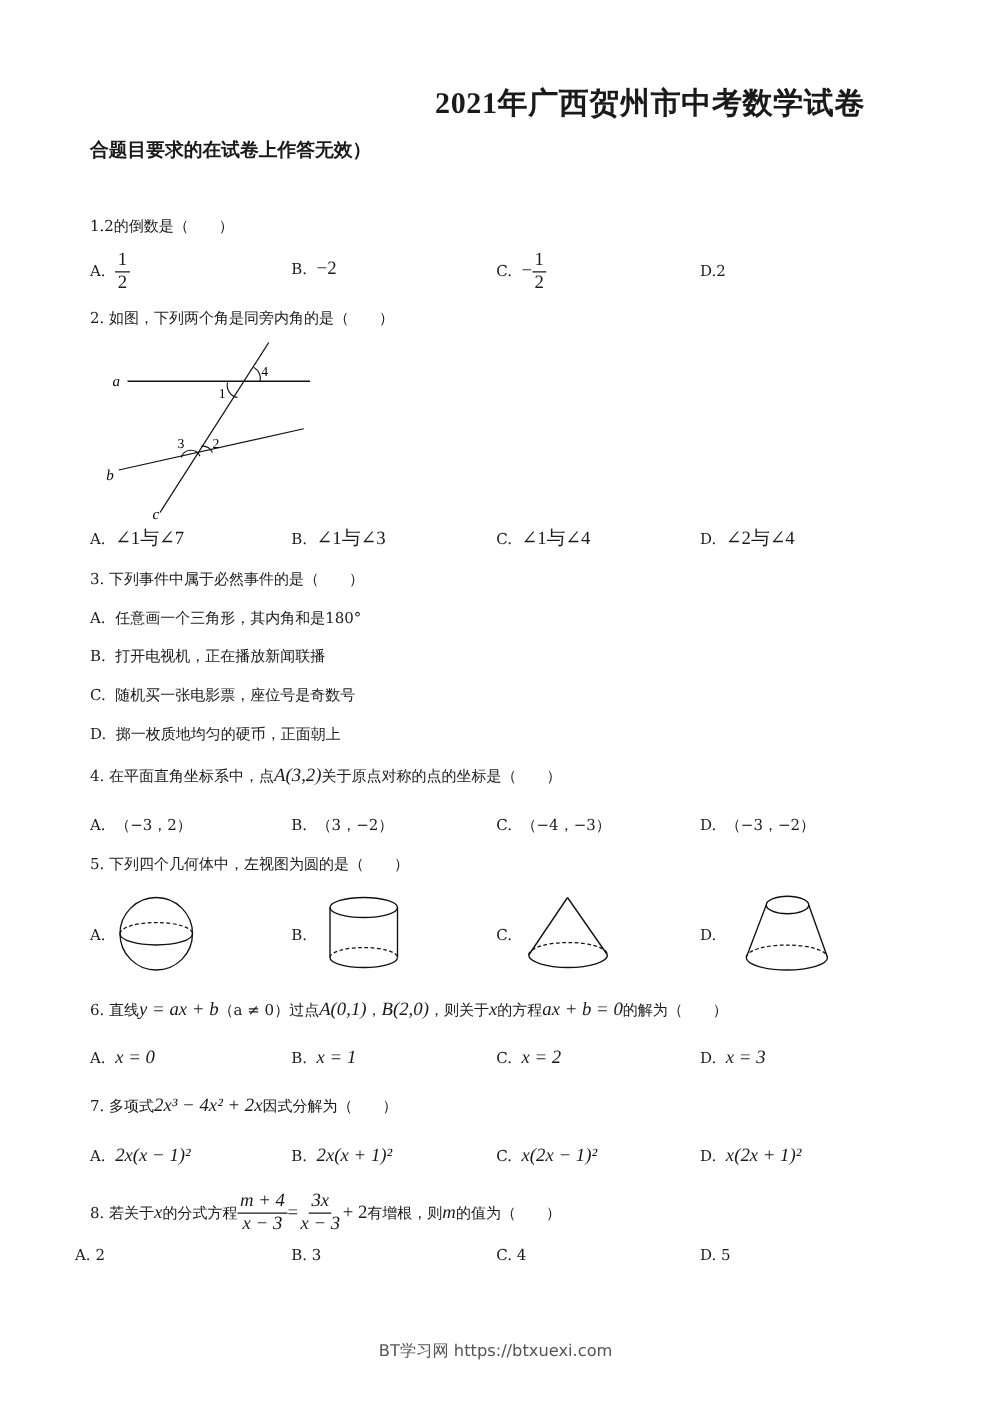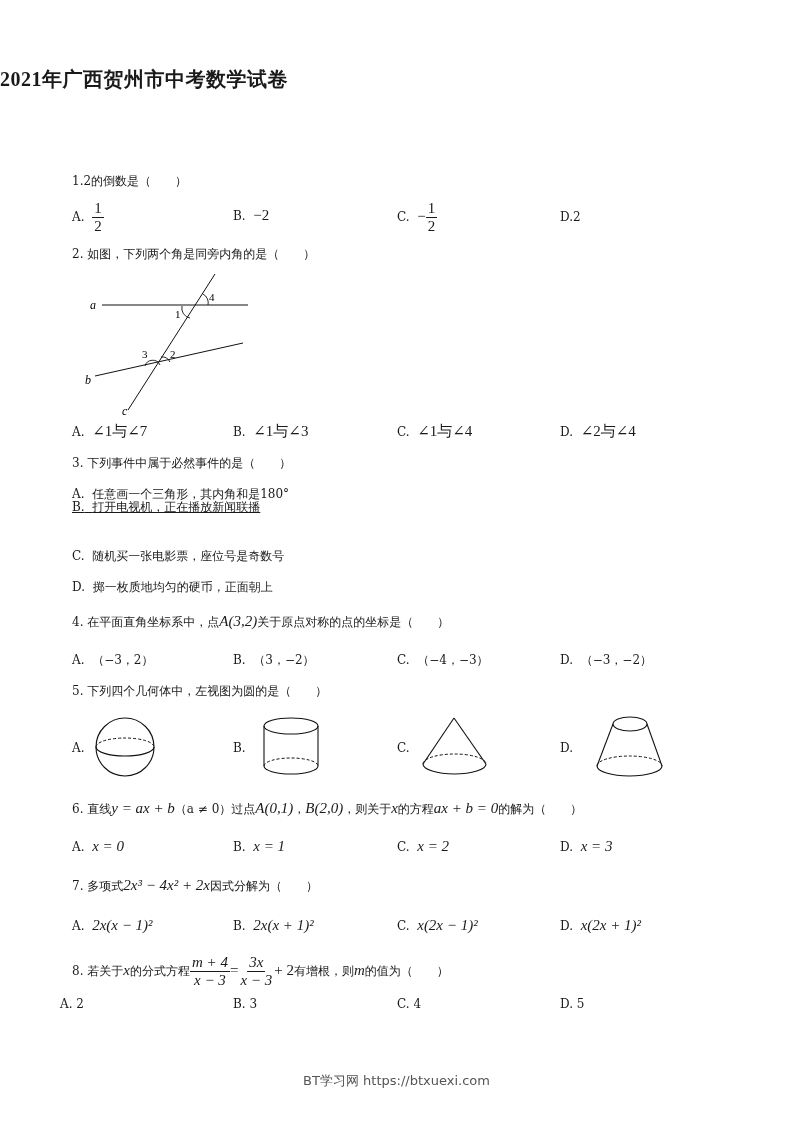--- a/index.html
+++ b/index.html
@@ -1,19 +1,19 @@
 <!DOCTYPE html>
 <html><head>
 <meta charset="utf-8">
 <style>
   html, body { margin: 0; padding: 0; background: #ffffff; }
   body { width: 793px; height: 1122px; position: relative; overflow: hidden;
          font-family: "DejaVu Serif", "Liberation Serif", serif; color: #1a1a1a; }
   .abs { position: absolute; }
-  .title { left: 0; width: 692px; top: 66px; text-align: left; font-size: 20px; font-weight: bold;
+  .title { left: 0; width: 692px; top: 66px; text-align: right; font-size: 24px; font-weight: bold;
            font-family: "Liberation Serif", "DejaVu Serif", serif; letter-spacing: 0.5px; }
   .section { left: 72px; width: 660px; top: 106px; font-size: 15px; font-weight: bold; line-height: 30px;
              font-family: "Liberation Serif", "DejaVu Serif", serif; }
   .q { left: 72px; font-size: 12px; line-height: 16px; white-space: nowrap; }
   .opt { font-size: 12px; line-height: 16px; white-space: nowrap; }
   .m { font-family: "Liberation Serif", "DejaVu Serif", serif; font-size: 15px; }
   .mi { font-family: "Liberation Serif", "DejaVu Serif", serif; font-style: italic; font-size: 15px; }
   .frac { display: inline-flex; flex-direction: column; align-items: center; vertical-align: middle;
           font-family: "Liberation Serif", serif; font-size: 15px; line-height: 17px; }
   .frac .num { border-bottom: 1px solid #1a1a1a; padding: 0 2px; }
@@ -21,20 +21,21 @@
   .footer { left: 0; width: 793px; top: 1072px; text-align: center; font-size: 13px; color: #555;
             font-family: "DejaVu Sans", "Liberation Sans", sans-serif; }
   .fig svg { display: block; }
 </style>
 </head>
 <body>
 
 <div class="abs title">2021年广西贺州市中考数学试卷</div>
 
 <div class="abs section">
+  <div>合题目要求的在试卷上作答无效）</div>
 </div>
 
 <div class="abs q" style="top:173px;">
   <span>1.</span><span>2的倒数是（　　）</span>
 </div>
 <div class="abs opt" style="left:72px; top:200px;">
   <span>A.</span>&nbsp;
   <span class="frac">
       <span class="num">1</span>
       <span class="den">2</span>
@@ -88,21 +89,21 @@
 <div class="abs opt" style="left:560px; top:423px;">
   <span>D.</span>&nbsp;&nbsp;<span class="m">∠2与∠4</span>
 </div>
 
 <div class="abs q" style="top:455px;">
   <span>3.</span>&nbsp;<span>下列事件中属于必然事件的是（　　）</span>
 </div>
 <div class="abs opt" style="left:72px; top:486px;">
   <span>A.</span>&nbsp;&nbsp;<span>任意画一个三角形，其内角和是180°</span>
 </div>
-<div class="abs opt" style="left:72px; top:499px;text-decoration:underline;">
+<div class="abs opt" style="left:72px; top:517px;">
   <span>B.</span>&nbsp;&nbsp;<span>打开电视机，正在播放新闻联播</span>
 </div>
 <div class="abs opt" style="left:72px; top:548px;">
   <span>C.</span>&nbsp;&nbsp;<span>随机买一张电影票，座位号是奇数号</span>
 </div>
 <div class="abs opt" style="left:72px; top:579px;">
   <span>D.</span>&nbsp;&nbsp;<span>掷一枚质地均匀的硬币，正面朝上</span>
 </div>
 
 <div class="abs q" style="top:613px;">

